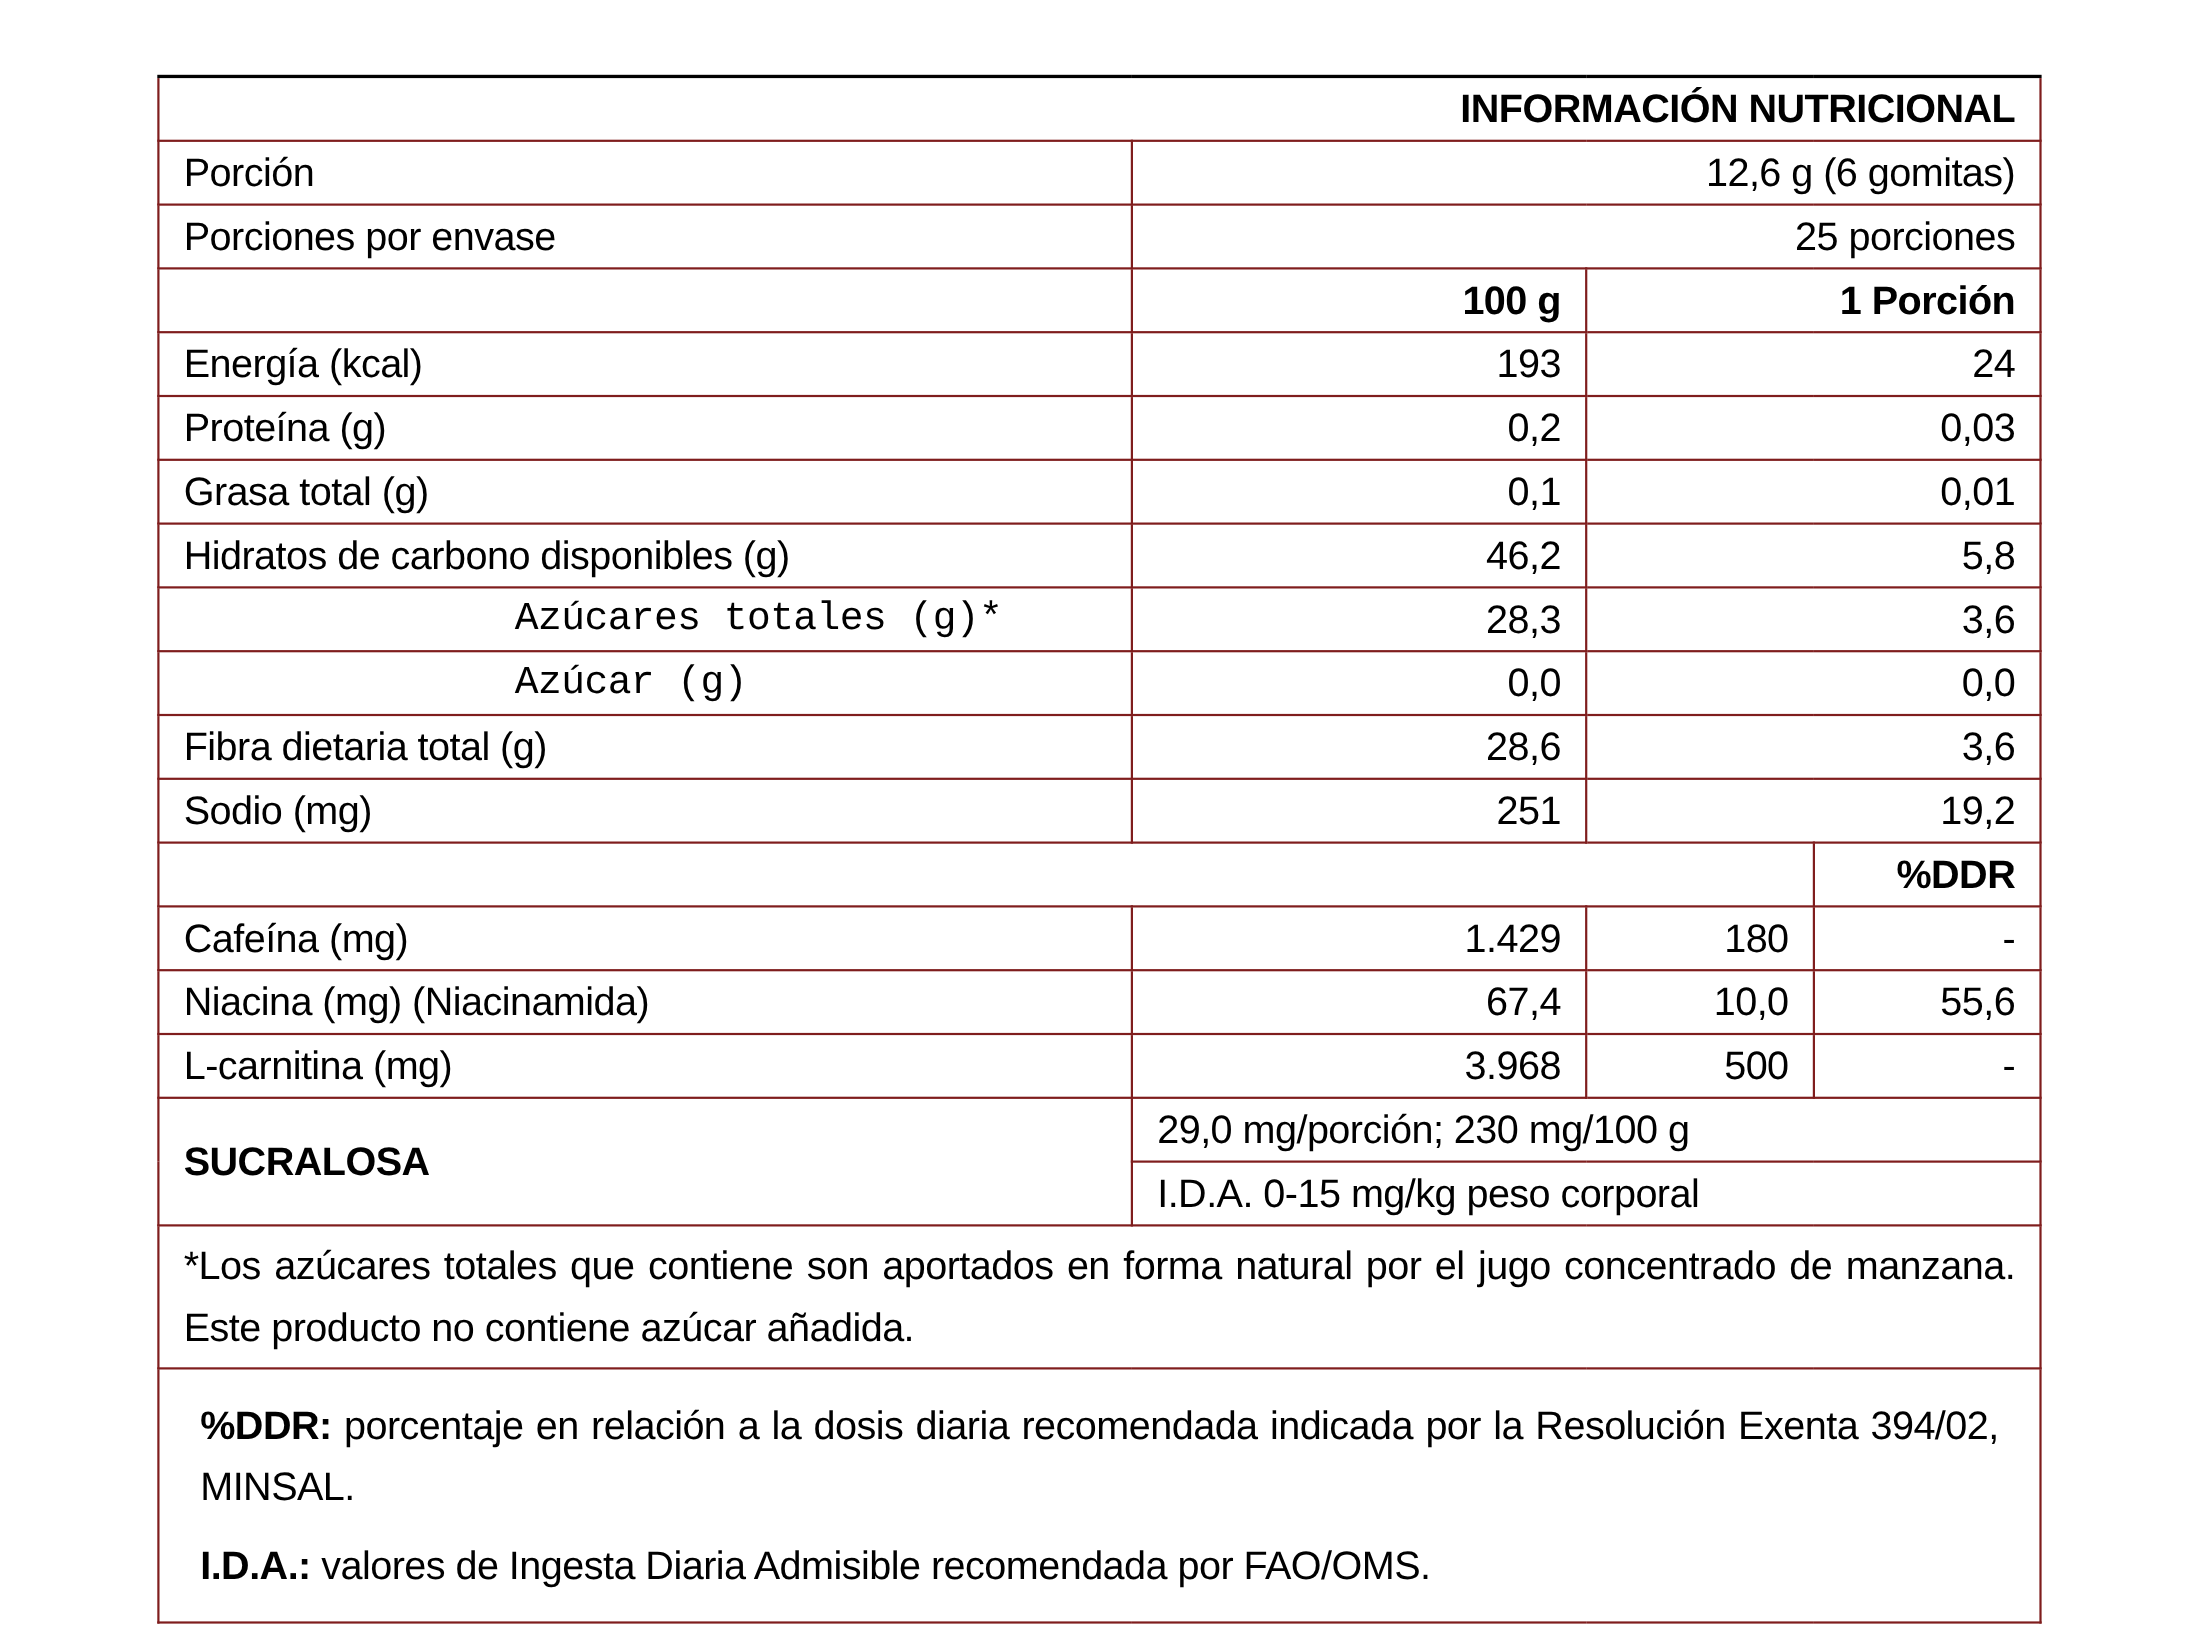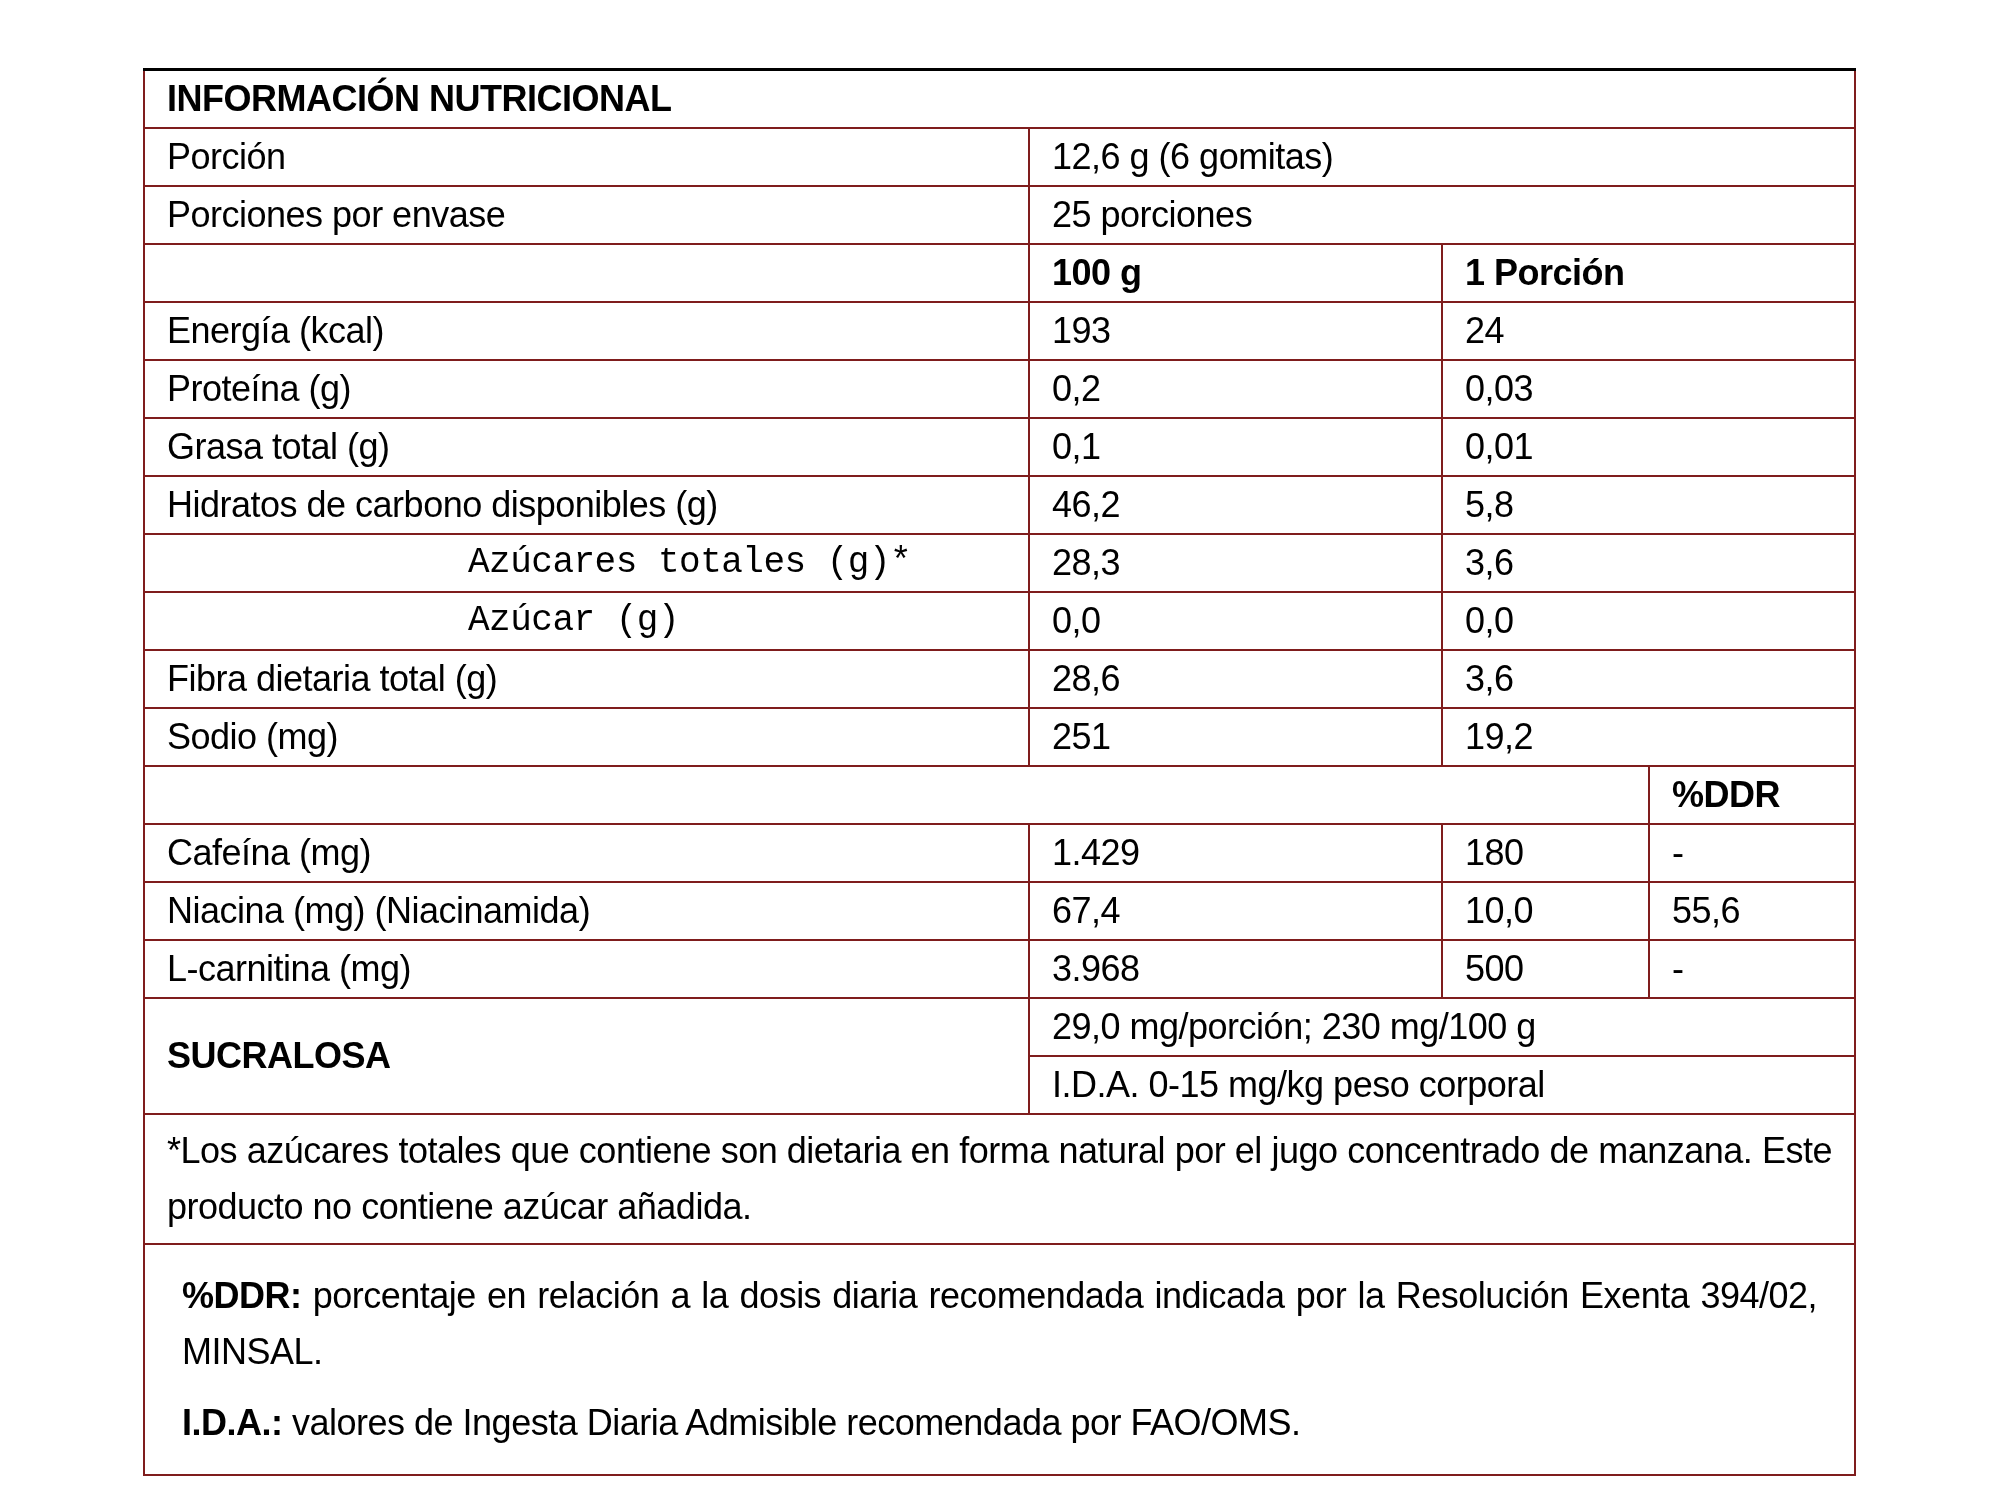--- a/index.html
+++ b/index.html
@@ -1,19 +1,19 @@
 <!DOCTYPE html>
 <html><head>
 <meta charset="utf-8">
 <style>
   html,body{margin:0;padding:0;background:#fff;}
   body{width:2000px;height:1500px;position:relative;font-family:"Liberation Sans",sans-serif;color:#000;}
   table{position:absolute;left:143px;top:68px;width:1711px;border-collapse:collapse;table-layout:fixed;font-size:36px;letter-spacing:-0.5px;}
   td{border:2px solid #7f1d1d;height:56px;padding:0 22px;vertical-align:middle;line-height:1.2;}
-  .c{text-align:left;}
+  .c{text-align:right;}
   .b{font-weight:bold;}
   .ind{padding-left:323px;font-family:Liberation Mono, monospace;}
   .sub{height:56px;}
   .note{text-align:justify;text-align-last:left;padding:8px 22px;line-height:56px;}
   .note p{margin:15px;}
   .top{border-top:3px solid #000;}
 </style>
 </head>
 <body>
 
@@ -104,21 +104,21 @@
         <td class="c">-</td>
       </tr>
   <tr>
     <td rowspan="2" class="b">SUCRALOSA</td>
     <td colspan="3" class="sub">29,0 mg/porción; 230 mg/100 g</td>
   </tr>
   <tr>
         <td colspan="3" class="sub">I.D.A. 0-15 mg/kg peso corporal</td>
       </tr>
   <tr>
-        <td colspan="4" class="note">*Los azúcares totales que contiene son dietaria en forma natural por el jugo concentrado de manzana. Este producto no contiene azúcar añadida.</td>
+        <td colspan="4" class="note">*Los azúcares totales que contiene son aportados en forma natural por el jugo concentrado de manzana. Este producto no contiene azúcar añadida.</td>
       </tr>
   <tr>
         <td colspan="4" class="note">
     <p style="text-align:justify;text-align-last:left;"><b>%DDR:</b><span> porcentaje en relación a la dosis diaria recomendada indicada por la Resolución Exenta 394/02, MINSAL.</span></p>
     <p><b>I.D.A.:</b><span> valores de Ingesta Diaria Admisible recomendada por FAO/OMS.</span></p>
   </td>
       </tr>
 </tbody>
   </table>
 

